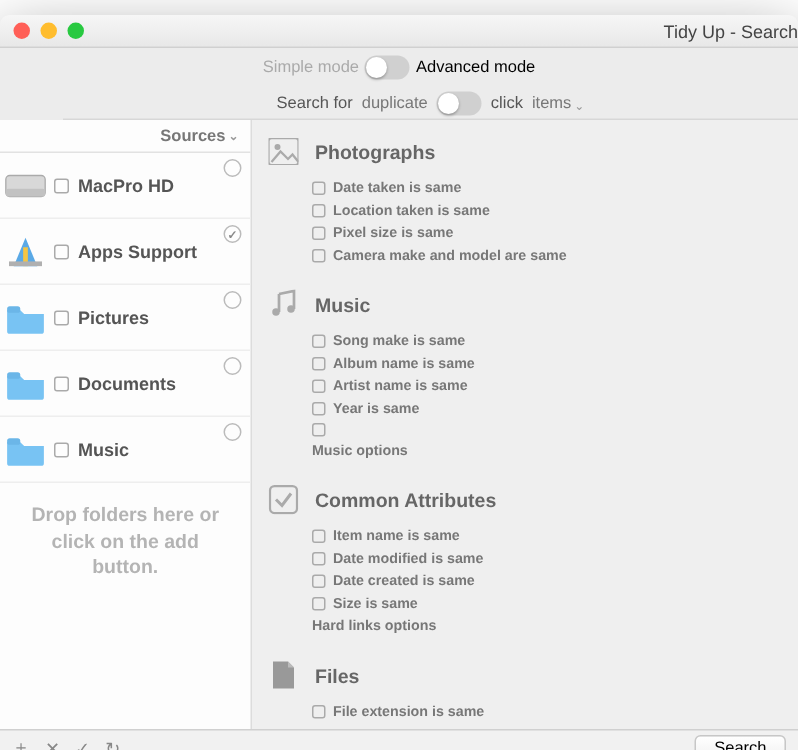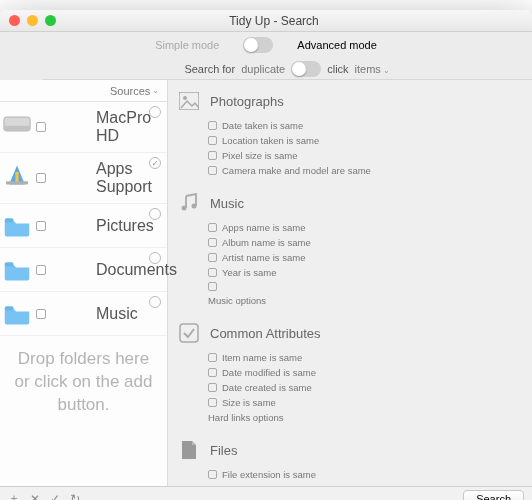--- a/index.html
+++ b/index.html
@@ -2,39 +2,39 @@
 <html><head>
 <meta charset="utf-8">
 <style>
   * { box-sizing: border-box; margin: 0; padding: 0; font-family: -apple-system, "Helvetica Neue", Arial, sans-serif; }
   body { background: #fff; }
   .window { width: 532px; height: 500px; background: #ececec; border-radius: 6px; box-shadow: 0 10px 40px rgba(0,0,0,0.35); margin: 10px auto; overflow: hidden; display: flex; flex-direction: column; position: relative; }
   .titlebar { height: 22px; background: linear-gradient(#f6f6f6,#e8e8e8); border-bottom: 1px solid #d0d0d0; display: flex; align-items: center; position: relative; }
   .lights { display: flex; gap: 7px; padding-left: 9px; }
   .light { width: 11px; height: 11px; border-radius: 50%; }
   .red { background: #ff5f57; } .yellow { background: #ffbd2e; } .green { background: #28c940; }
-  .wtitle { position: absolute; left: 16px; right: 0; text-align: center; font-size: 12px; color: #444; }
-  .modebar { height: 26px; display: flex; align-items: center; justify-content: center; gap: 24px; font-size: 11px; }
+  .wtitle { position: absolute; left: 16px; right: 0; text-align: right; font-size: 12px; color: #444; }
+  .modebar { height: 26px; display: flex; align-items: center; justify-content: center; gap: 4px; font-size: 11px; }
   .modebar .dim { color: #aaa; }
   .switch { width: 30px; height: 16px; background: #d0d0d0; border-radius: 8px; position: relative; }
   .switch .knob { width: 14px; height: 14px; background: #fff; border-radius: 50%; position: absolute; top: 1px; left: 1px; box-shadow: 0 1px 2px rgba(0,0,0,0.3); }
   .searchbar { height: 22px; display: flex; align-items: center; justify-content: center; gap: 6px; font-size: 11px; color: #555; border-bottom: 1px solid #d7d7d7; margin-left: 42px; }
   .dd { color: #777; display: flex; align-items: flex-end; gap: 2px; }
   .caret { font-size: 8px; color: #999; }
-  .content { flex: 1; display: flex; overflow: hidden; }
+  .content { flex: 1; display: flex; overflow: hidden; font-weight: bold; }
   .sidebar { width: 168px; background: #fdfdfd; border-right: 1px solid #dcdcdc; display: flex; flex-direction: column; }
   .sideheader { height: 22px; display: flex; align-items: center; justify-content: flex-end; font-size: 11px; color: #777; border-bottom: 1px solid #e2e2e2; padding: 0 8px; gap: 2px;}
   .srclist { flex: 0 0 auto; }
   .srcitem { display: flex; align-items: center; gap: 6px; padding: 7px 8px 7px 6px; min-height: 44px; border-bottom: 1px solid #eee; position: relative; }
   .srcitem .chk { width: 10px; height: 10px; border: 1px solid #aaa; border-radius: 2px; flex-shrink: 0; margin-left: 30px; }
-  .srcitem .lbl { font-size: 16px; color: #555; margin-left: 44px; }
+  .srcitem .lbl { font-size: 12px; color: #555; }
   .srcitem .sicon { width: 30px; height: 30px; position: absolute; left: 2px; top: 7px; display:flex;align-items:center;justify-content:center;}
   .srcitem .sel { width: 12px; height: 12px; border: 1px solid #bbb; border-radius: 50%; position: absolute; right: 6px; top: 4px; font-size:8px; display:flex;align-items:center;justify-content:center;color:#888;}
   .folder-icon { width: 28px; height: 22px; }
-  .drop { padding: 12px 14px; font-size: 17px; color: #b4b4b4; line-height: 1.35; text-align: center;}
+  .drop { padding: 12px 14px; font-size: 13px; color: #b4b4b4; line-height: 1.35; text-align: center;}
   .main { flex: 1; overflow-y: auto; background: #efefef; }
   .main::-webkit-scrollbar{width:10px}.main::-webkit-scrollbar-thumb{background:#c8c8c8;border-radius:5px}
   .section { padding: 6px 10px 4px 10px; }
   .sechead { display: flex; align-items: center; gap: 10px; padding: 4px 0 6px 0; }
   .sechead .sicon2 { width: 22px; height: 22px; color: #999; display:flex;align-items:center;justify-content:center;}
   .sechead .stitle { font-size: 13px; color: #666; }
   .optrow { display: flex; align-items: center; gap: 5px; padding: 2px 0 2px 30px; }
   .optrow .ochk { width: 9px; height: 9px; border: 1px solid #aaa; border-radius: 2px; flex-shrink:0;}
   .optrow .olbl { font-size: 9.5px; color: #777; }
   .optrow.linklike .olbl { color:#777; }
@@ -189,21 +189,21 @@
                 <path d="M7 3 L17 1 V13" fill="none" stroke="#aaa" stroke-width="1.8"></path>
                 <path d="M7 3 V15" stroke="#aaa" stroke-width="1.8"></path>
                 <circle cx="5" cy="15" r="2.5" fill="#aaa"></circle>
                 <circle cx="15" cy="13" r="2.5" fill="#aaa"></circle>
               </svg>
             </div>
           <div class="stitle">Music</div>
         </div>
         <div class="optrow">
             <div class="ochk"></div>
-            <div class="olbl">Apps name is same</div>
+            <div class="olbl">Song make is same</div>
           </div>
         <div class="optrow">
             <div class="ochk"></div>
             <div class="olbl">Album name is same</div>
           </div>
         <div class="optrow">
             <div class="ochk"></div>
             <div class="olbl">Artist name is same</div>
           </div>
         <div class="optrow">

